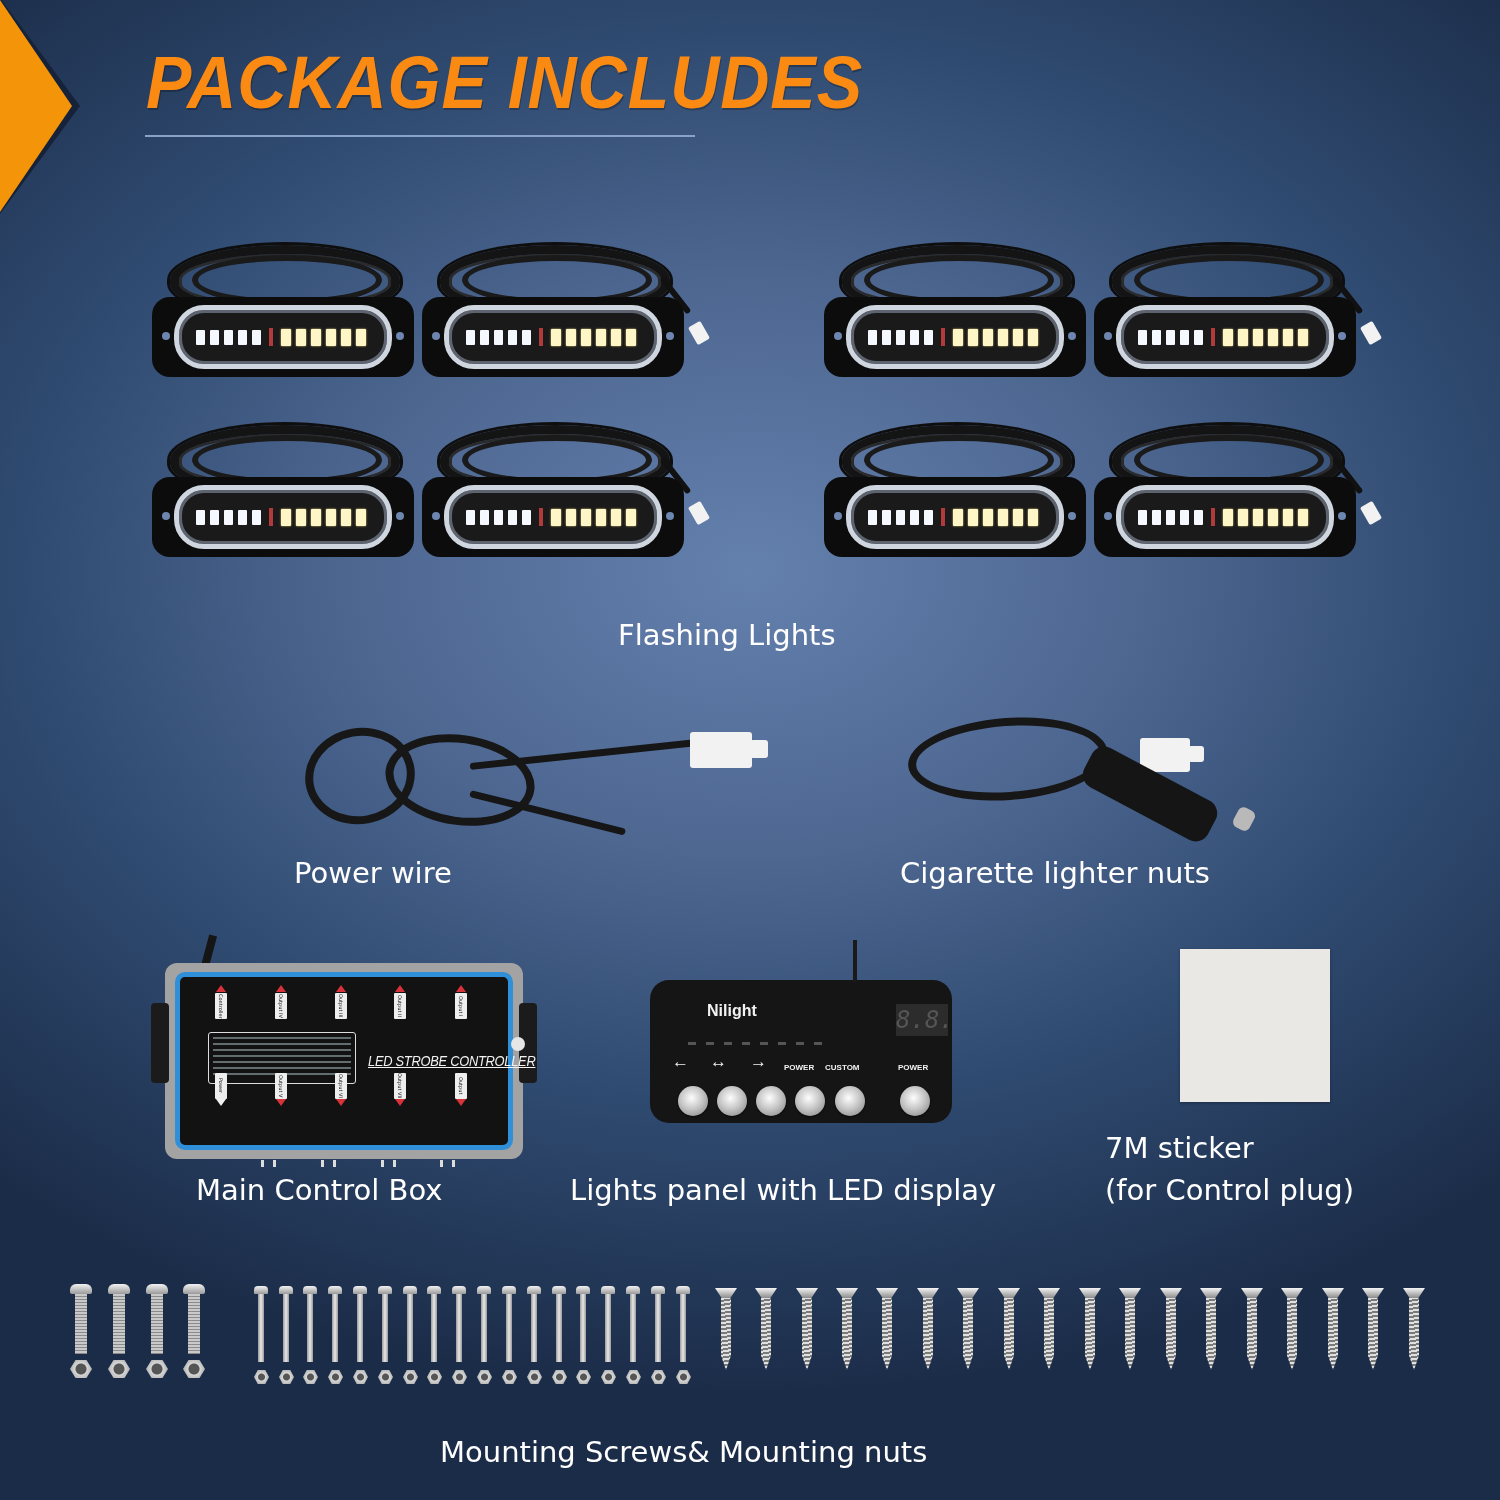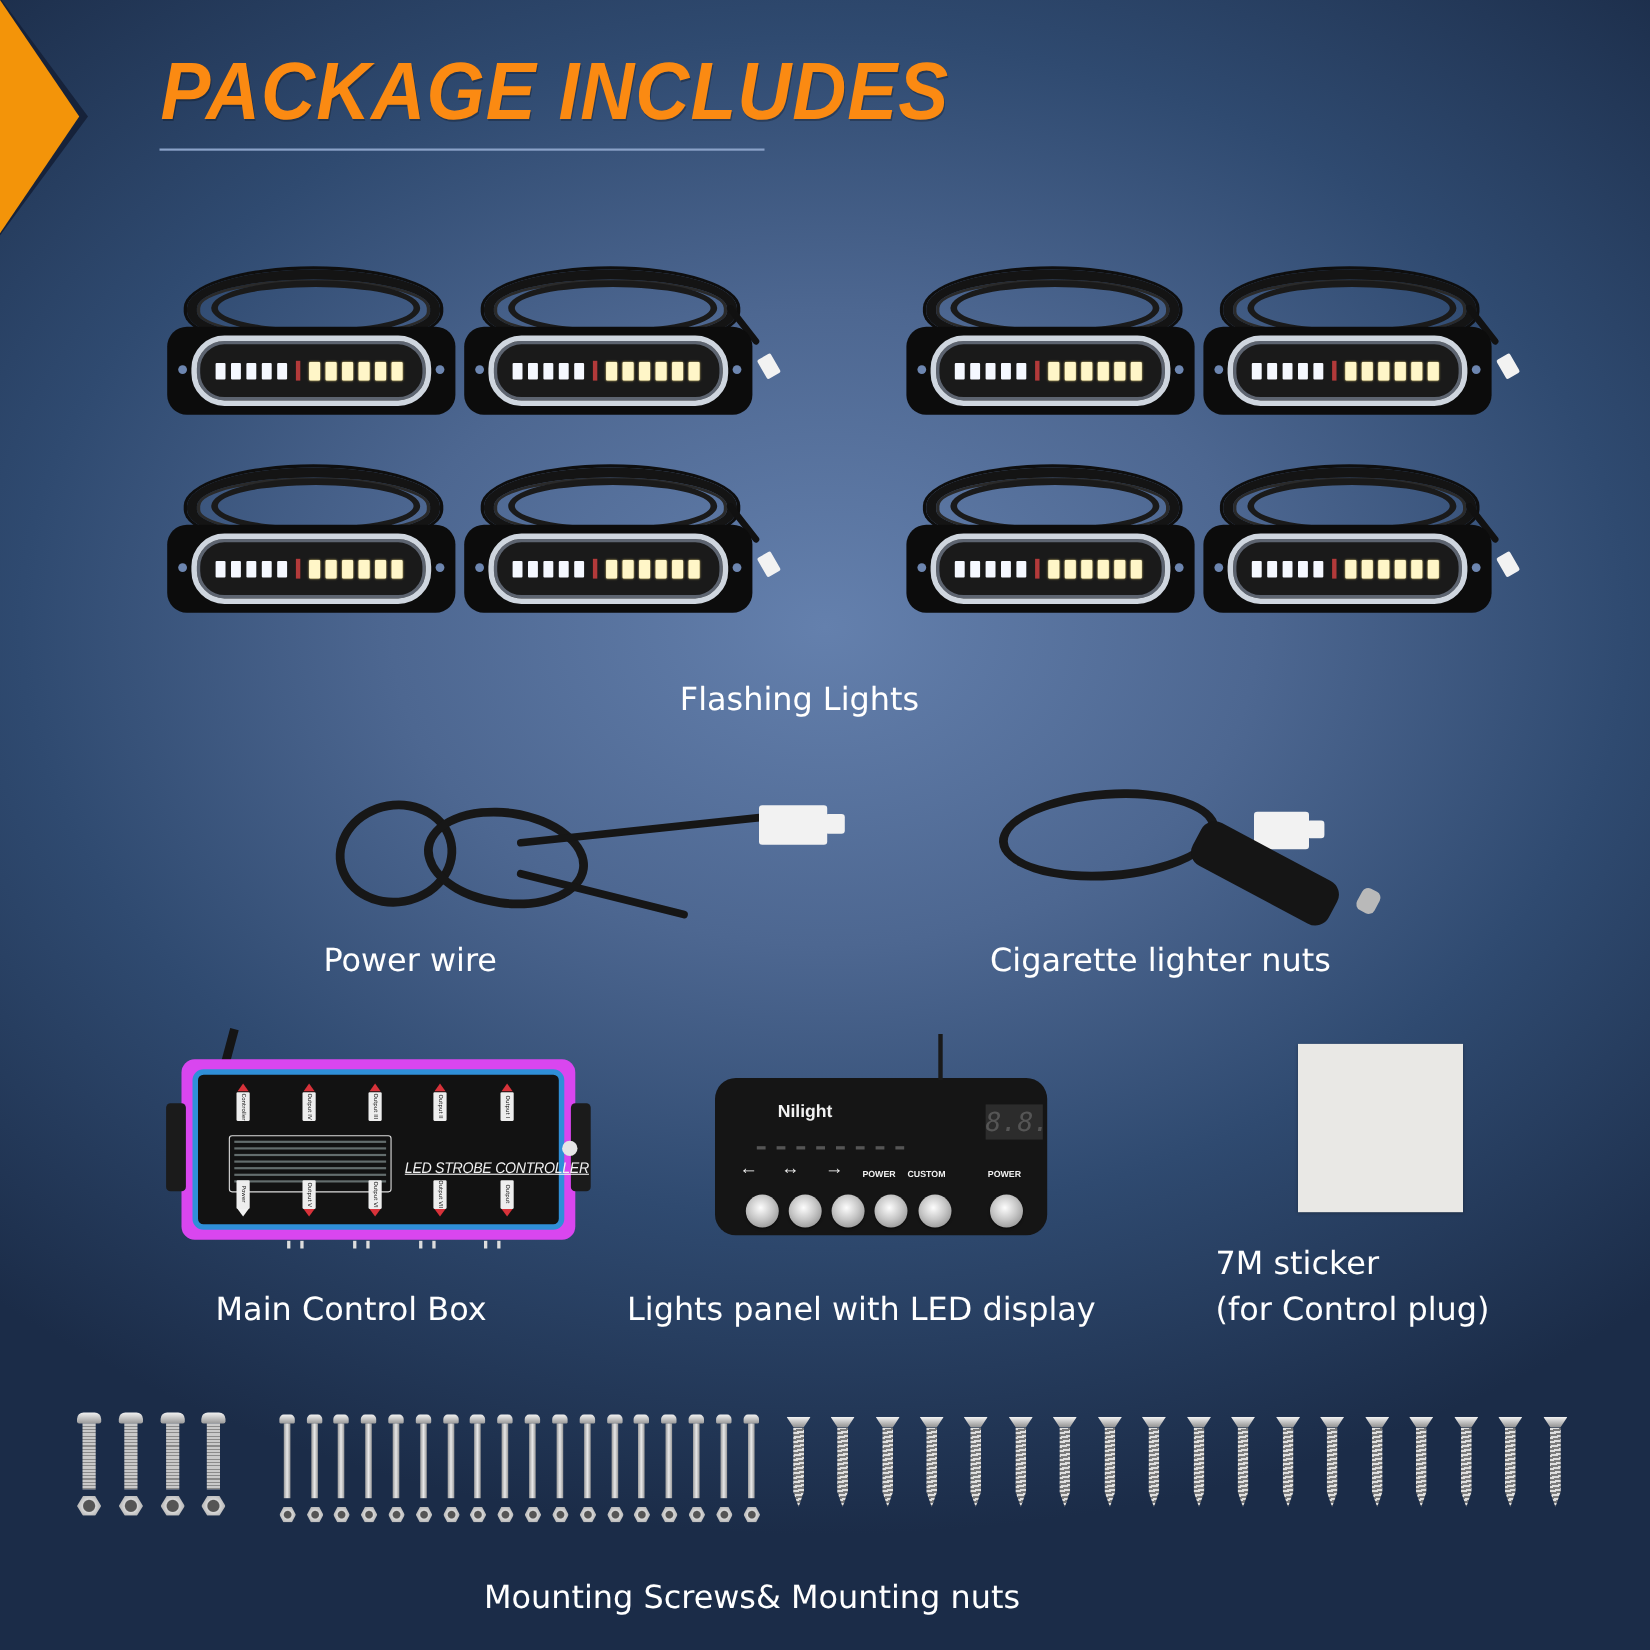--- a/index.html
+++ b/index.html
@@ -93,22 +93,22 @@
   }
   .connector {
     position: absolute; background: #f2f2f2; border-radius: 3px;
   }
   .wire {
     position: absolute; background: #161616; height: 7px; border-radius: 4px; transform-origin: left center;
   }
 
   
   .ctrl-box {
-    position: absolute; left: 165px; top: 963px; width: 358px; height: 164px;
-    background: #d946ef; border-radius: 12px;
+    position: absolute; left: 165px; top: 963px; width: 358px; height: 196px;
+    background: #a3a3a3; border-radius: 12px;
   }
   .ctrl-box .ear-l, .ctrl-box .ear-r {
     position: absolute; top: 40px; width: 18px; height: 80px; background: #1b1b1b; border-radius: 4px;
   }
   .ctrl-box .ear-l { left: -14px; }
   .ctrl-box .ear-r { right: -14px; }
   .ctrl-box .panel {
     position: absolute; left: 10px; top: 9px; right: 10px; bottom: 9px;
     border: 5px solid #2f8fd8; border-radius: 10px; background: #121212;
   }

